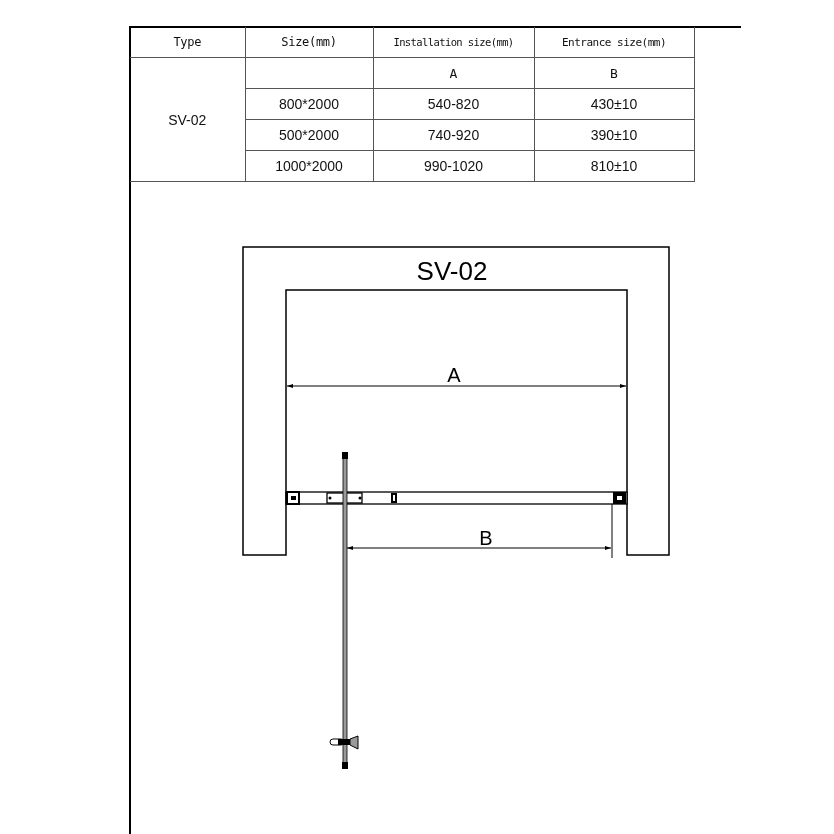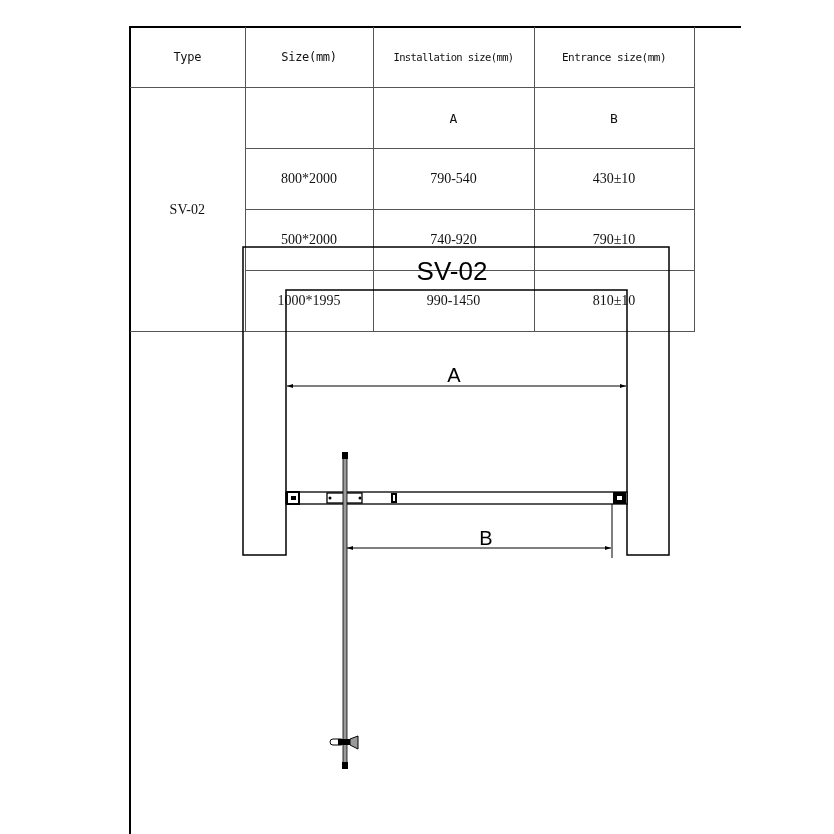--- a/index.html
+++ b/index.html
@@ -1,24 +1,24 @@
 <!DOCTYPE html>
 <html><head>
 <meta charset="utf-8">
 <style>
   html, body { margin: 0; padding: 0; background: #ffffff; }
   body { width: 834px; height: 834px; position: relative; overflow: hidden; font-family: "DejaVu Sans", sans-serif; }
   .frame-left { position: absolute; left: 129px; top: 27px; width: 2px; height: 807px; background: #000; }
   .frame-top { position: absolute; left: 129px; top: 26px; width: 612px; height: 1.5px; background: #000; }
   table.spec { position: absolute; left: 130px; top: 27px; border-collapse: collapse; table-layout: fixed; }
-  table.spec td { border: 1.5px solid #555; text-align: center; vertical-align: middle; padding: 16px; color: #111; }
+  table.spec td { border: 1.5px solid #555; text-align: center; vertical-align: middle; padding: 1px; color: #111; }
   table.spec tr.hdr td { height: 28px; font-size: 12px; font-family: "DejaVu Sans Mono", monospace; letter-spacing: -0.3px; }
   table.spec tr.hdr td.inst { font-size: 10.5px; letter-spacing: -0.6px; margin-left: 28px; }
   table.spec tr.hdr td.ent { font-size: 11px; letter-spacing: -0.5px; margin-left: 7px; }
-  table.spec tr.row td { height: 28px; font-size: 14px; font-family: Liberation Serif, serif; }
+  table.spec tr.row td { height: 28px; font-size: 14px; font-family: Liberation Sans, sans-serif; }
   table.spec tr.row td.ab { font-family: "DejaVu Sans Mono", monospace; font-size: 13px; }
   table.spec td.type-cell { font-size: 26px; font-family: "Liberation Sans", sans-serif; border-left: none; }
   table.spec tr.hdr td.type-h { border-left: none; }
   table.spec tr:first-child td { border-top: none; }
   svg.drawing { position: absolute; left: 0; top: 0; }
   .dim-label { font-family: "Liberation Sans", sans-serif; }
 </style>
 </head>
 <body>
 
@@ -40,31 +40,31 @@
     <td class="ent">Entrance size(mm)</td>
   </tr>
   <tr class="row">
     <td class="type-cell" rowspan="4">SV-02</td>
     <td></td>
     <td class="ab">A</td>
     <td class="ab">B</td>
   </tr>
   <tr class="row">
     <td>800*2000</td>
-    <td>790-540</td>
+    <td>540-820</td>
     <td>430±10</td>
   </tr>
   <tr class="row">
     <td>500*2000</td>
     <td>740-920</td>
-    <td>790±10</td>
+    <td>390±10</td>
   </tr>
   <tr class="row">
-    <td>1000*1995</td>
-    <td>990-1450</td>
+    <td>1000*2000</td>
+    <td>990-1020</td>
     <td>810±10</td>
   </tr>
 </tbody>
   </table>
 
 <svg class="drawing" width="834" height="834" viewBox="0 0 834 834">
 
   <path d="M243,555 L243,247 L669,247 L669,555 L627,555 L627,290 L286,290 L286,555 Z" fill="none" stroke="#000" stroke-width="1.5"></path>
 
   <text x="452" y="280" text-anchor="middle" font-size="26" class="dim-label" fill="#000">SV-02</text>

